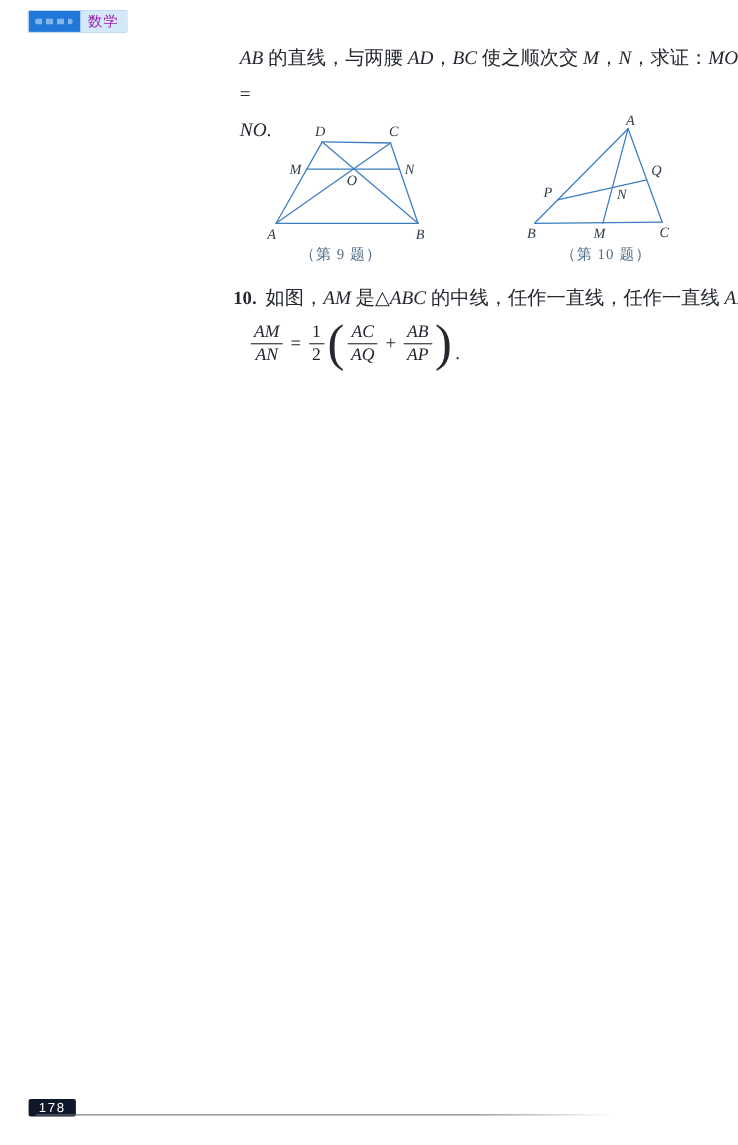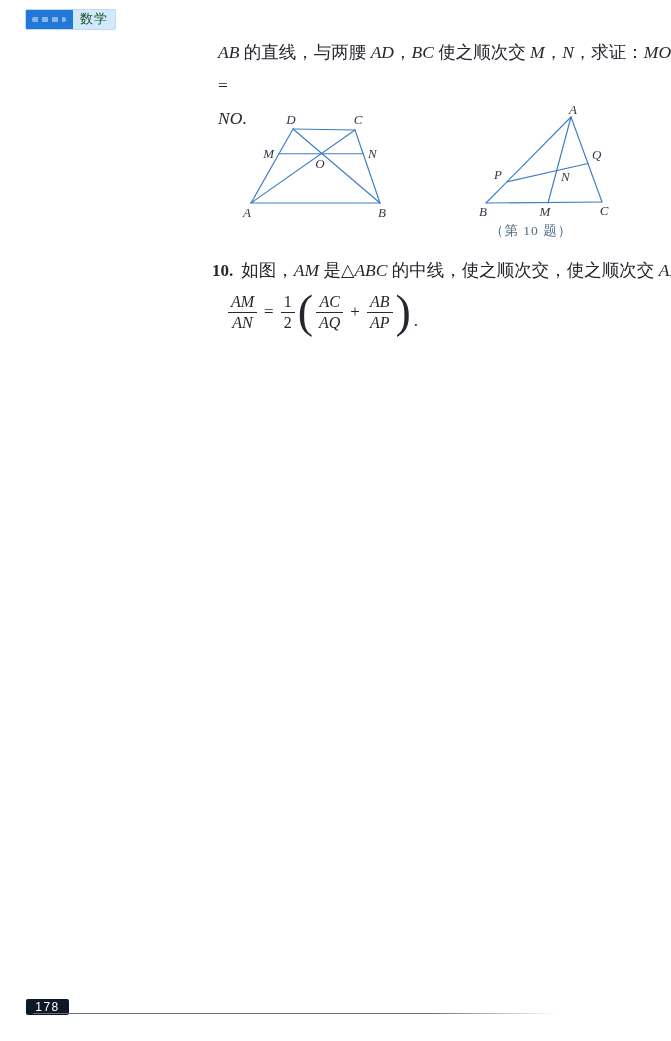--- a/index.html
+++ b/index.html
@@ -16,21 +16,21 @@
   }
   .series-badge{
     width:47px;background:#2278d8;position:relative;
   }
   .series-badge .faint{
     position:absolute;left:6px;top:7px;width:34px;height:5px;border-radius:2px;
     background:repeating-linear-gradient(to right,rgba(255,255,255,.45) 0 6px,rgba(255,255,255,0) 6px 10px);
     filter:blur(.6px);
   }
   .subject-badge{
-    background:#d3e9f9;color:#14532d;font-family:Liberation Mono, monospace;
+    background:#d3e9f9;color:#a21caf;font-family:Liberation Serif, serif;
     font-size:13px;line-height:19px;padding:0 7px;letter-spacing:1px;
   }
 
   
   .para{position:absolute;font-size:17.5px;line-height:33px;}
   #para-top{left:218px;top:36px;width:455px;}
 
   
   .fig{position:absolute;}
   .fig text{font-size:13px;font-style:italic;fill:#2e3a48;font-family:"Liberation Serif","DejaVu Serif",serif;}
@@ -91,42 +91,43 @@
       <line x1="54" y1="45.7" x2="138" y2="45.7"></line>
     </g>
     <text x="66" y="16" text-anchor="middle">D</text>
     <text x="133" y="16" text-anchor="middle">C</text>
     <text x="22" y="109" text-anchor="middle">A</text>
     <text x="157" y="109" text-anchor="middle">B</text>
     <text x="49" y="50" text-anchor="end">M</text>
     <text x="143" y="50" text-anchor="start">N</text>
     <text x="95" y="60" text-anchor="middle">O</text>
   </svg>
+  <div class="caption" style="left:225px;top:222px;width:170px">（第 9 题）</div>
 
   <svg class="fig" style="left:465px;top:105px" width="150" height="135" viewBox="0 0 150 135">
     <g fill="none" stroke-width="1.15" stroke-linecap="round" stroke="#3c7dc4">
       <line x1="106" y1="12" x2="21" y2="98"></line>
       <line x1="21" y1="98" x2="137" y2="97"></line>
       <line x1="137" y1="97" x2="106" y2="12"></line>
       <line x1="106" y1="12" x2="83" y2="98"></line>
       <line x1="42" y1="76.8" x2="123" y2="58.5"></line>
     </g>
     <text x="108" y="9" text-anchor="middle">A</text>
     <text x="18" y="111" text-anchor="middle">B</text>
     <text x="139" y="110" text-anchor="middle">C</text>
     <text x="80" y="111" text-anchor="middle">M</text>
     <text x="37" y="74" text-anchor="end">P</text>
     <text x="127" y="54" text-anchor="start">Q</text>
     <text x="96" y="76" text-anchor="start">N</text>
   </svg>
-  <div class="caption" style="left:456px;top:222px;width:150px">（第 10 题）</div>
+  <div class="caption" style="left:476px;top:222px;width:150px">（第 10 题）</div>
 
   <div class="para" id="problem10">
     <div id="p10-line1">
-      <span id="p10-num">10.</span><span><span>如图，</span><span class="it">AM</span><span> 是△</span><span class="it">ABC</span><span> 的中线，使之顺次交，使之顺次交 </span><span class="it">AB</span><span>，</span></span>
+      <span id="p10-num">10.</span><span><span>如图，</span><span class="it">AM</span><span> 是△</span><span class="it">ABC</span><span> 的中线，任作一直线，任作一直线 </span><span class="it">AB</span><span>，</span></span>
     </div>
     <div id="p10-line2">
       <span class="formula">
         <span class="frac">
           <span class="num">AM</span>
           <span class="den">AN</span>
         </span>
         <span class="op">=</span>
         <span class="frac">
           <span class="num" style="font-style:normal">1</span>

